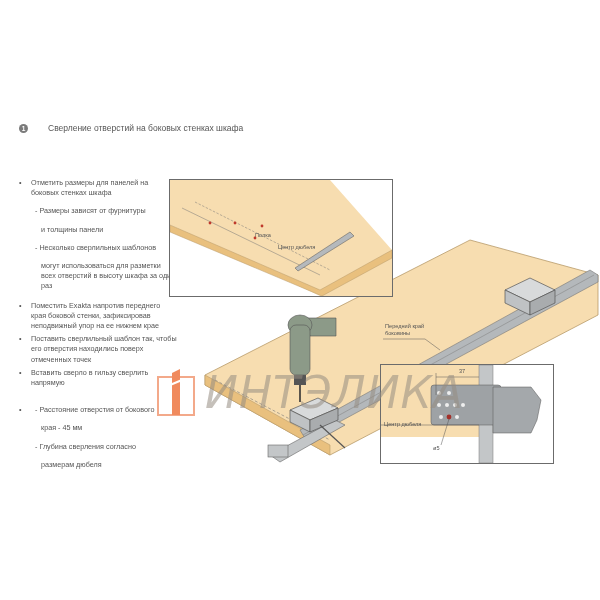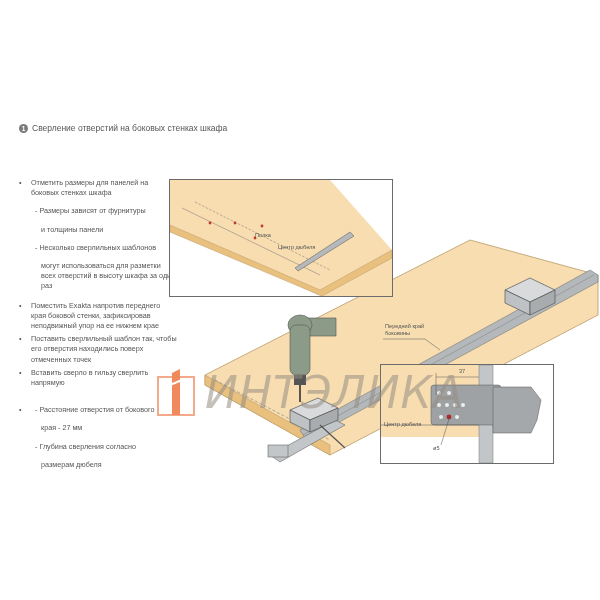--- a/index.html
+++ b/index.html
@@ -1,17 +1,17 @@
 <!DOCTYPE html>
 <html><head>
 <meta charset="utf-8">
 <style>
   html,body{margin:0;padding:0;background:#ffffff;}
   body{width:600px;height:600px;position:relative;overflow:hidden;font-family:"Liberation Sans",sans-serif;color:#4a4a4a;}
-  .step-title{position:absolute;left:19px;top:123px;font-size:8.5px;color:#555;display:flex;align-items:center;gap:4px;}
+  .step-title{position:absolute;left:19px;top:123px;font-size:8.5px;color:#555;display:flex;align-items:center;gap:20px;}
   .step-num{width:9px;height:9px;border-radius:50%;background:#7b7b7b;color:#fff;font-size:6.5px;font-weight:bold;display:flex;align-items:center;justify-content:center;}
   .instructions{position:absolute;left:17px;top:178px;width:160px;font-size:7.2px;line-height:10.2px;color:#555;}
   .instr-item{position:relative;padding-left:14px;margin-bottom:3px;}
   .instr-item .bullet{position:absolute;left:2px;top:0;}
   .sub{padding-left:4px;margin-top:8px;}
   .sub.cont{padding-left:10px;}
   .gap{height:6px;}
   .inset-top{position:absolute;left:169px;top:179px;width:222px;height:116px;border:1.5px solid #6b6b6b;background:#fff;overflow:hidden;}
   .inset-bottom{position:absolute;left:380px;top:364px;width:172px;height:98px;border:1.2px solid #6b6b6b;background:#fff;overflow:hidden;}
   .label{position:absolute;font-size:5.6px;color:#555;white-space:nowrap;}
@@ -46,21 +46,21 @@
     <div>Поставить сверлильный шаблон так, чтобы его отверстия находились поверх отмеченных точек</div>
   </div>
   <div class="instr-item">
     <span class="bullet">•</span>
     <div>Вставить сверло в гильзу сверлить напрямую</div>
   </div>
   <div class="gap"></div>
   <div class="instr-item">
     <span class="bullet">•</span>
     <div class="sub">- Расстояние отверстия от бокового</div>
-    <div class="sub cont">края - 27 мм</div>
+    <div class="sub cont">края - 45 мм</div>
     <div class="sub">- Глубина сверления согласно</div>
     <div class="sub cont">размерам дюбеля</div>
   </div>
 </div>
 
 <svg style="position:absolute;left:0;top:0;" width="600" height="600" viewBox="0 0 600 600">
 
   <polygon points="205,375 470,240 598,275 598,315 330,455 205,385" fill="#f7ddb0" stroke="#b89a6a" stroke-width="0.8"></polygon>
   <polygon points="205,375 330,445 330,455 205,385" fill="#e9c07e" stroke="#b89a6a" stroke-width="0.6"></polygon>
 

